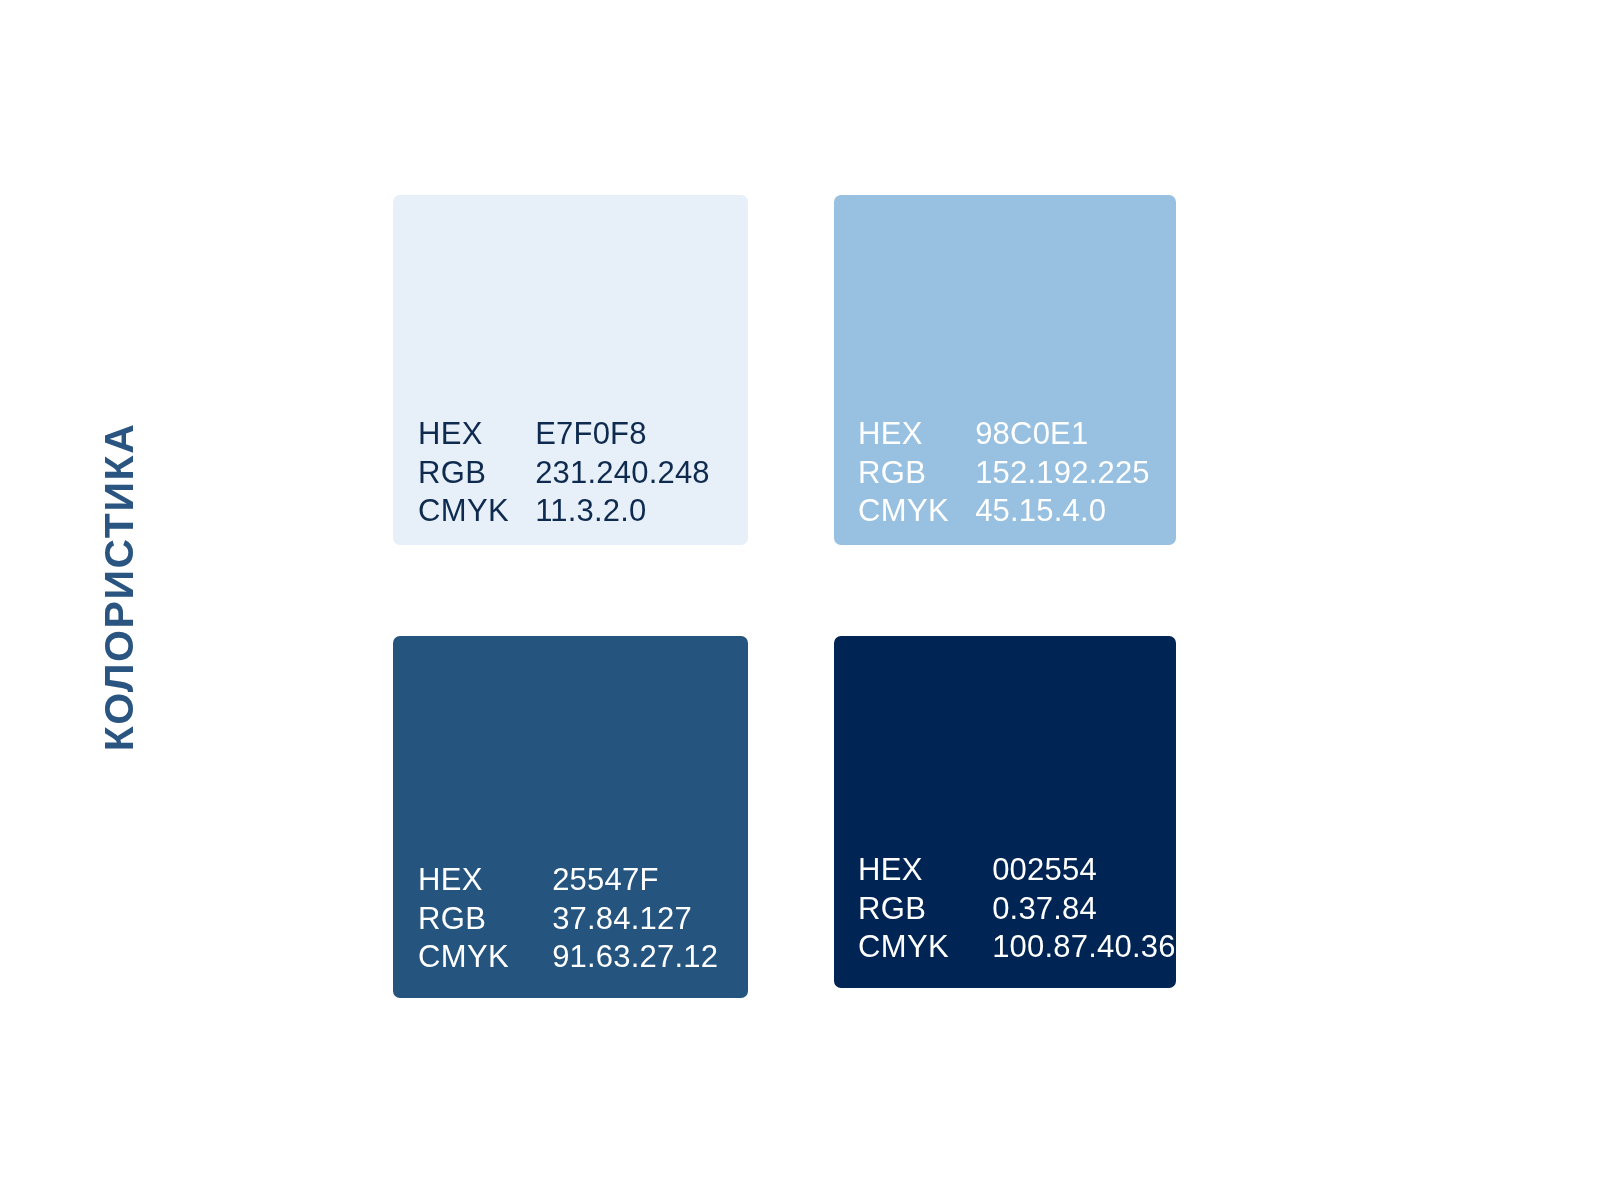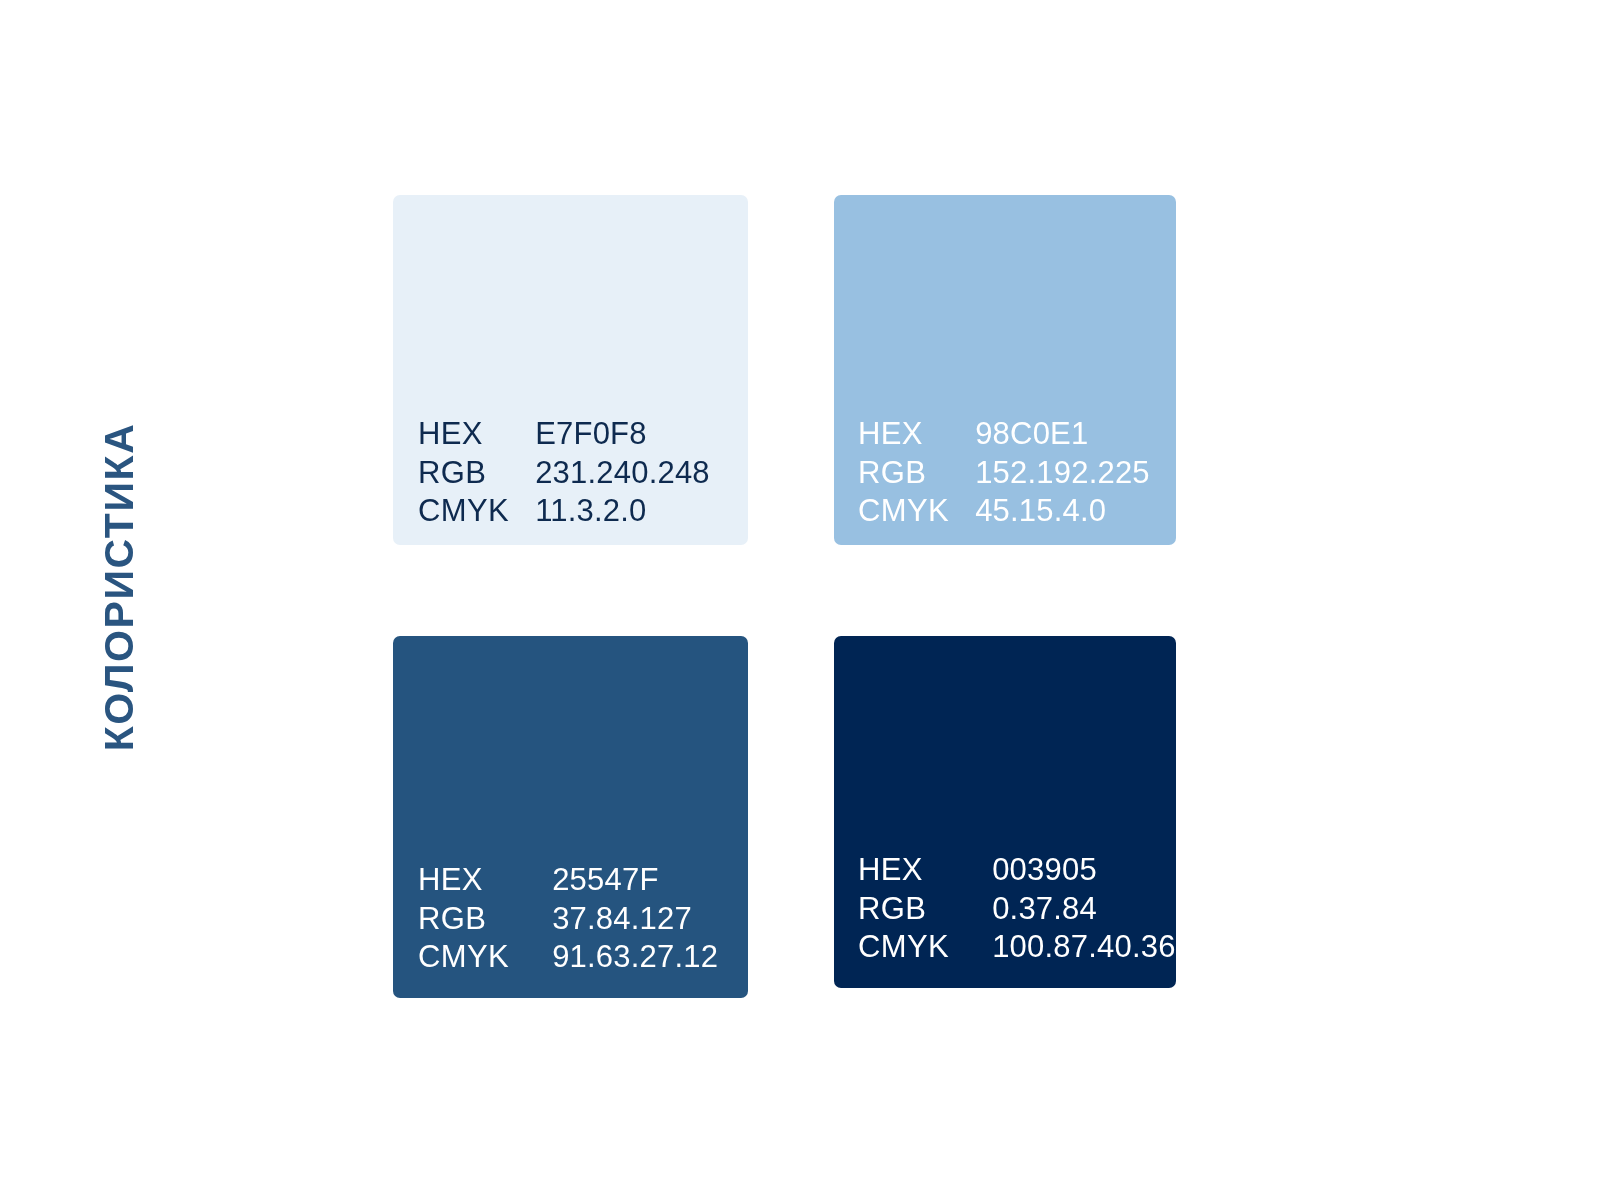--- a/index.html
+++ b/index.html
@@ -123,21 +123,21 @@
       <span class="lbl">RGB</span>
       <span class="val">37.84.127</span>
       <span class="lbl">CMYK</span>
       <span class="val">91.63.27.12</span>
     </div>
   </div>
 
   <div class="swatch" id="swatch-4" style="background: rgb(0, 37, 84); color: rgb(255, 255, 255);">
     <div class="swatch-info">
       <span class="lbl">HEX</span>
-      <span class="val">003905</span>
+      <span class="val">002554</span>
       <span class="lbl">RGB</span>
       <span class="val">0.37.84</span>
       <span class="lbl">CMYK</span>
       <span class="val">100.87.40.36</span>
     </div>
   </div>
 
 </div>
 
 </body></html>

